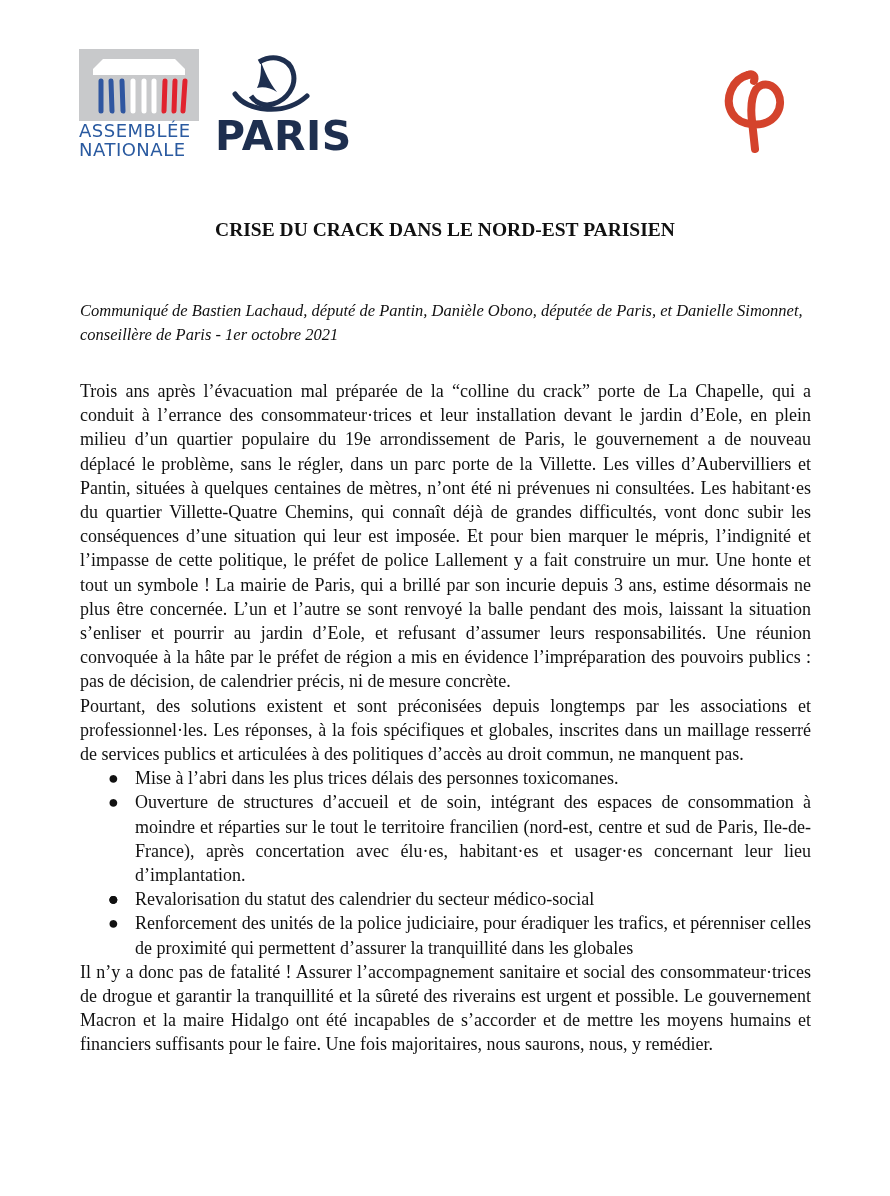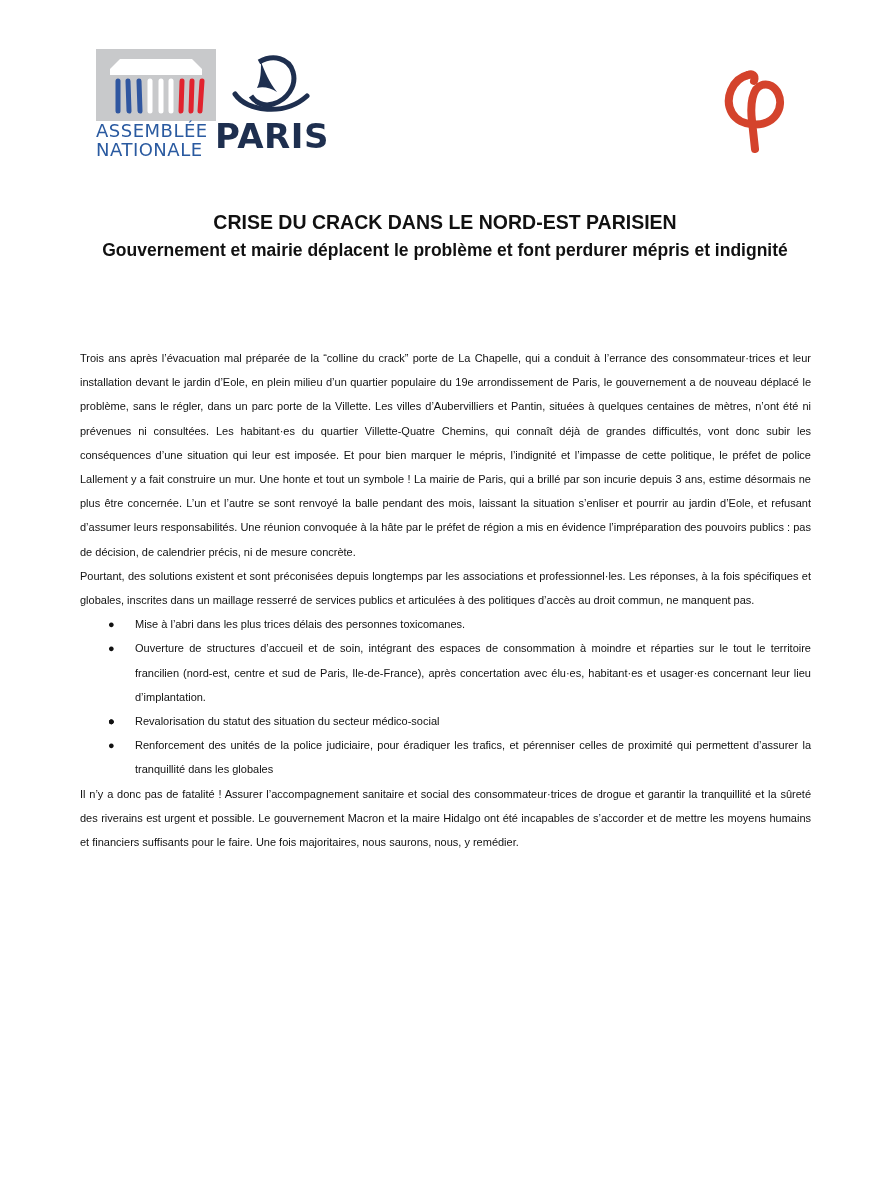--- a/index.html
+++ b/index.html
@@ -1,32 +1,32 @@
 <!DOCTYPE html>
 <html><head>
   <meta charset="utf-8">
   <style>
     html, body { margin: 0; padding: 0; background: #ffffff; }
     body { width: 890px; height: 1196px; position: relative; overflow: hidden; }
     .page { position: absolute; left: 0; top: 0; width: 890px; height: 1196px; background: #fff; }
 
     
-    .logo-an { position: absolute; left: 96px; top: 49px; width: 122px; height: 110px; }
+    .logo-an { position: absolute; left: 79px; top: 49px; width: 122px; height: 110px; }
     .an-box { position: absolute; left: 0; top: 0; width: 120px; height: 72px; background: #c8c9cb; }
     .an-text { position: absolute; left: 0; top: 72px; width: 122px; font-family: "DejaVu Sans", sans-serif; font-size: 18px; line-height: 19px; color: #2a5aa0; letter-spacing: 0.5px; }
     .logo-paris { position: absolute; left: 215px; top: 52px; width: 112px; height: 106px; }
-    .paris-text { position: absolute; left: 0; top: 64px; font-family: "DejaVu Sans", sans-serif; font-weight: bold; font-size: 34px; color: #1e2f4f; letter-spacing: 0.5px; line-height: 40px; }
+    .paris-text { position: absolute; left: 0; top: 64px; font-family: "DejaVu Sans", sans-serif; font-weight: bold; font-size: 41px; color: #1e2f4f; letter-spacing: 0.5px; line-height: 40px; }
     .logo-fi { position: absolute; left: 718px; top: 65px; width: 72px; height: 90px; }
 
     
-    .serif { font-family: Liberation Sans, sans-serif; color: #111; }
+    .serif { font-family: Liberation Serif, serif; color: #111; margin-top: 8px; }
     .title { position: absolute; left: 80px; top: 210px; width: 730px; text-align: center; font-weight: bold; font-size: 19.5px; line-height: 24px; }
     .subtitle { position: absolute; left: 80px; top: 238px; width: 730px; text-align: center; font-weight: bold; font-size: 17.5px; line-height: 24px; }
     .byline { position: absolute; left: 80px; top: 291px; width: 732px; font-style: italic; font-size: 16.5px; line-height: 24px; }
-    .body { position: absolute; left: 80px; top: 346px; width: 731px; font-size: 11px; line-height: 24.2px; }
+    .body { position: absolute; left: 80px; top: 371px; width: 731px; font-size: 18px; line-height: 24.2px; }
     .body p { margin: 0; text-align: justify; }
     .body ul { margin: 0; padding: 0; list-style: none; }
     .body li { position: relative; padding-left: 55px; text-align: justify; }
     .bullet { position: absolute; left: 28px; top: 0; }
   </style>
 </head>
 <body>
 
 <div class="page">
 
@@ -65,29 +65,29 @@
   </div>
 
   <div class="logo-fi">
     <svg width="72" height="90" viewBox="0 0 72 90">
       <path d="M30 10 C14 14, 6 34, 14 48 C22 62, 48 64, 58 50 C68 36, 58 16, 44 20 C34 23, 32 40, 34 56 C35 66, 36 74, 37 84" fill="none" stroke="#d4432c" stroke-width="8" stroke-linecap="round" stroke-linejoin="round"></path>
       <path d="M30 10 C34 8, 38 10, 36 16" fill="none" stroke="#d4432c" stroke-width="8" stroke-linecap="round"></path>
     </svg>
   </div>
 
   <div class="title serif">CRISE DU CRACK DANS LE NORD-EST PARISIEN</div>
-  <div class="subtitle serif">Gouvernement et mairie déplacent le problème et font perdurer mépris et indignité</div>
 
+  <div class="byline serif">Communiqué de Bastien Lachaud, député de Pantin, Danièle Obono, députée de Paris, et Danielle Simonnet, conseillère de Paris - 1er octobre 2021</div>
 
   <div class="body serif">
     <p>Trois ans après l’évacuation mal préparée de la “colline du crack” porte de La Chapelle, qui a conduit à l’errance des consommateur·trices et leur installation devant le jardin d’Eole, en plein milieu d’un quartier populaire du 19e arrondissement de Paris, le gouvernement a de nouveau déplacé le problème, sans le régler, dans un parc porte de la Villette. Les villes d’Aubervilliers et Pantin, situées à quelques centaines de mètres, n’ont été ni prévenues ni consultées. Les habitant·es du quartier Villette-Quatre Chemins, qui connaît déjà de grandes difficultés, vont donc subir les conséquences d’une situation qui leur est imposée. Et pour bien marquer le mépris, l’indignité et l’impasse de cette politique, le préfet de police Lallement y a fait construire un mur. Une honte et tout un symbole ! La mairie de Paris, qui a brillé par son incurie depuis 3 ans, estime désormais ne plus être concernée. L’un et l’autre se sont renvoyé la balle pendant des mois, laissant la situation s’enliser et pourrir au jardin d’Eole, et refusant d’assumer leurs responsabilités. Une réunion convoquée à la hâte par le préfet de région a mis en évidence l’impréparation des pouvoirs publics : pas de décision, de calendrier précis, ni de mesure concrète.</p>
     <p>Pourtant, des solutions existent et sont préconisées depuis longtemps par les associations et professionnel·les. Les réponses, à la fois spécifiques et globales, inscrites dans un maillage resserré de services publics et articulées à des politiques d’accès au droit commun, ne manquent pas.</p>
     <ul>
       <li><span class="bullet">●</span><span>Mise à l’abri dans les plus trices délais des personnes toxicomanes.</span></li>
       <li><span class="bullet">●</span><span>Ouverture de structures d’accueil et de soin, intégrant des espaces de consommation à moindre et réparties sur le tout le territoire francilien (nord-est, centre et sud de Paris, Ile-de-France), après concertation avec élu·es, habitant·es et usager·es concernant leur lieu d’implantation.</span></li>
       <li><span class="bullet">●</span></li>
       <li><span class="bullet">●</span></li>
-      <li><span class="bullet">●</span><span>Revalorisation du statut des situation du secteur médico-social</span></li>
+      <li><span class="bullet">●</span><span>Revalorisation du statut des calendrier du secteur médico-social</span></li>
       <li><span class="bullet">●</span><span>Renforcement des unités de la police judiciaire, pour éradiquer les trafics, et pérenniser celles de proximité qui permettent d’assurer la tranquillité dans les globales</span></li>
     </ul>
     <p>Il  n’y a donc pas de fatalité ! Assurer l’accompagnement sanitaire et social des consommateur·trices de drogue et garantir la tranquillité et la sûreté des riverains est urgent et possible. Le gouvernement Macron et la maire Hidalgo ont été incapables de s’accorder et de mettre les moyens humains et financiers suffisants pour le faire. Une fois majoritaires, nous saurons, nous, y remédier.</p>
   </div>
 </div>
 
 </body></html>

